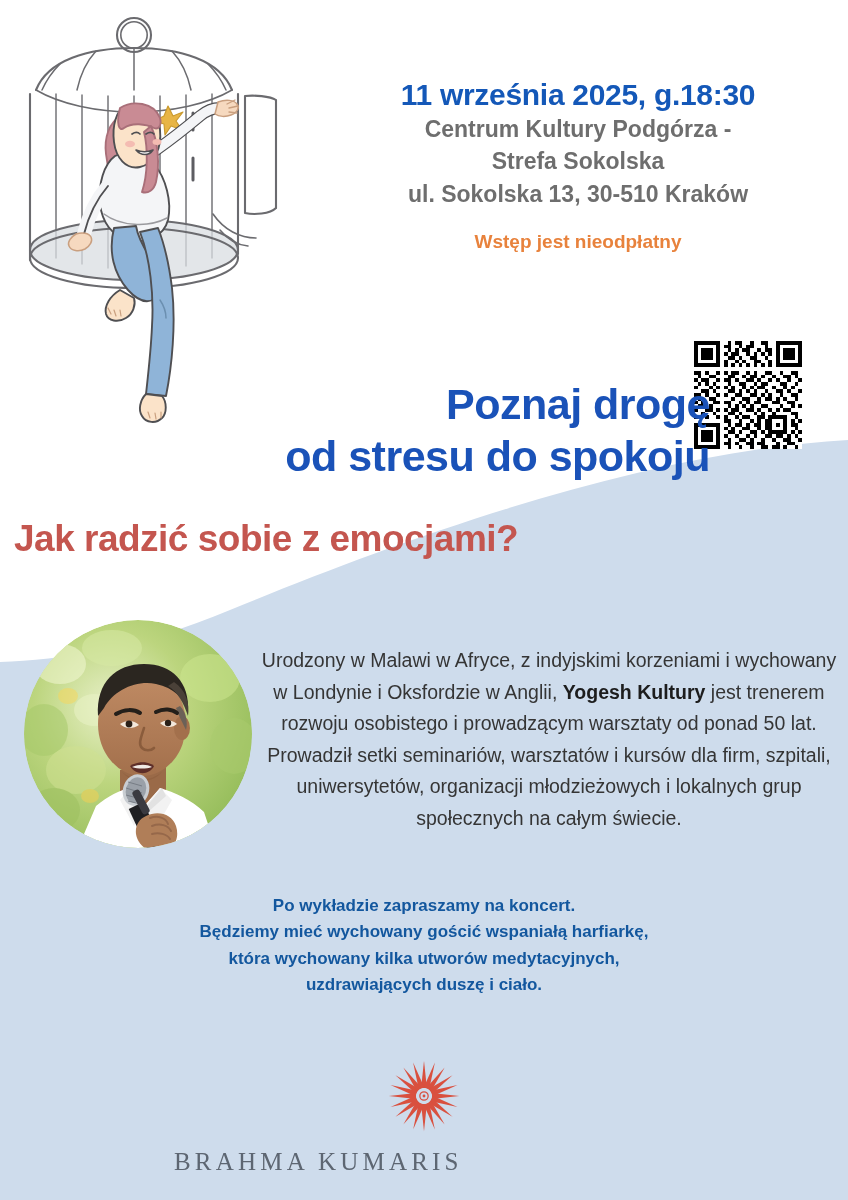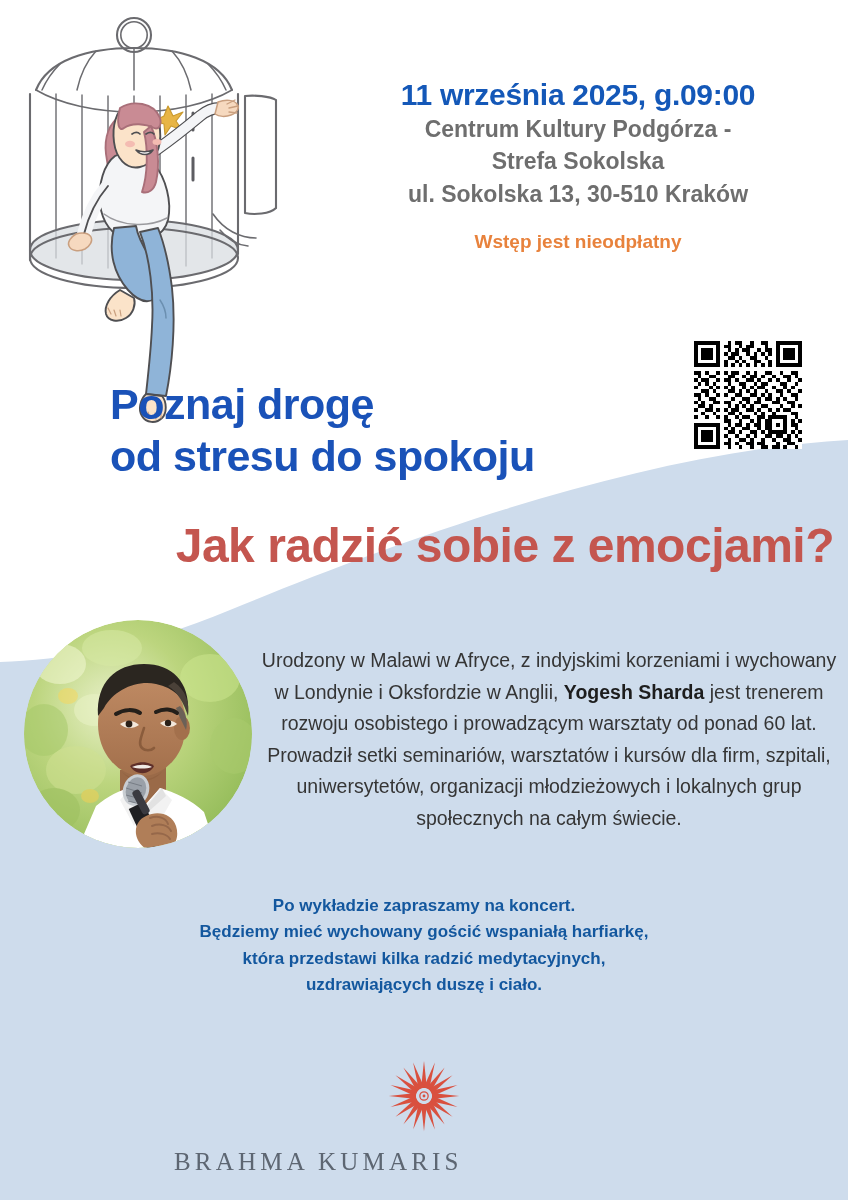--- a/index.html
+++ b/index.html
@@ -84,35 +84,35 @@
     z-index: 4;
   }
   .qr-wrap svg { display: block; }
 
   
   .title-blue {
     position: absolute;
     left: 110px;
     top: 378px;
     width: 600px;
-    text-align: left;
+    text-align: right;
     font-size: 43px;
     font-weight: bold;
     color: #1a52b8;
     line-height: 1.22;
     letter-spacing: -0.5px;
     z-index: 4;
   }
   .title-red {
     position: absolute;
     left: 14px;
     top: 518px;
     width: 820px;
-    text-align: right;
-    font-size: 48px;
+    text-align: left;
+    font-size: 37px;
     font-weight: bold;
     color: #c4564f;
     letter-spacing: -0.5px;
     white-space: nowrap;
     z-index: 4;
   }
 
   
   .speaker-photo {
     position: absolute;
@@ -274,21 +274,21 @@
 
       <path d="M112 282 c-10 6 -16 16 -14 24 c2 7 12 9 20 4 c7 -4 10 -13 8 -20 z" fill="#fbe3c9" stroke="#4f4f52"></path>
       <path d="M100 300 l3 6 M106 302 l2 6 M112 302 l1 6" stroke="#c99f7f" stroke-width="1.2" fill="none"></path>
 
       <path d="M138 386 c-6 6 -8 16 -4 22 c4 7 14 8 20 2 c5 -5 5 -16 0 -22 z" fill="#fbe3c9" stroke="#4f4f52"></path>
       <path d="M140 404 l2 6 M147 405 l1 6 M153 404 l0 6" stroke="#c99f7f" stroke-width="1.2" fill="none"></path>
     </g>
   </svg>
 
   <div class="header-block">
-    <div class="event-date">11 września 2025, g.09:00</div>
+    <div class="event-date">11 września 2025, g.18:30</div>
     <div class="venue-lines">
       <div class="venue-line">Centrum Kultury Podgórza -</div>
       <div class="venue-line">Strefa Sokolska</div>
       <div class="venue-line">ul. Sokolska 13, 30-510 Kraków</div>
     </div>
     <div class="free-entry">Wstęp jest nieodpłatny</div>
   </div>
 
   <div class="qr-wrap">
     <svg viewBox="0 0 29 29" width="122" height="108" shape-rendering="crispEdges">
@@ -621,27 +621,27 @@
         <rect x="104" y="178" width="26" height="8" rx="3" fill="#3a3a40" transform="rotate(62 117 182)"></rect>
 
         <path d="M122 196 c12 -6 26 -2 30 10 c4 12 -2 24 -14 26 c-12 2 -24 -6 -26 -18
                  c-1 -8 3 -15 10 -18 z" fill="#b07e58"></path>
         <path d="M126 198 c8 -3 16 0 18 6 M128 206 c8 -3 16 -1 19 5 M128 214 c7 -2 15 0 18 5" stroke="#96684a" stroke-width="2" fill="none" stroke-linecap="round"></path>
       </g>
     </svg>
   </div>
 
   <div class="bio">
-    <span>Urodzony w Malawi w Afryce, z indyjskimi korzeniami i wychowany w Londynie i Oksfordzie w Anglii, </span><b>Yogesh Sharda</b><span> jest trenerem rozwoju osobistego i prowadzącym warsztaty od ponad 60 lat. Prowadził setki seminariów, warsztatów i kursów dla firm, szpitali, uniwersytetów, organizacji młodzieżowych i lokalnych grup społecznych na całym świecie.</span>
+    <span>Urodzony w Malawi w Afryce, z indyjskimi korzeniami i wychowany w Londynie i Oksfordzie w Anglii, </span><b>Yogesh Kultury</b><span> jest trenerem rozwoju osobistego i prowadzącym warsztaty od ponad 50 lat. Prowadził setki seminariów, warsztatów i kursów dla firm, szpitali, uniwersytetów, organizacji młodzieżowych i lokalnych grup społecznych na całym świecie.</span>
   </div>
 
   <div class="concert">
     <div>Po wykładzie zapraszamy na koncert.</div>
     <div>Będziemy mieć wychowany gościć wspaniałą harfiarkę,</div>
-    <div>która przedstawi kilka radzić medytacyjnych,</div>
+    <div>która wychowany kilka utworów medytacyjnych,</div>
     <div>uzdrawiających duszę i ciało.</div>
   </div>
 
   <svg class="logo-mark" viewBox="0 0 100 100">
     <g fill="#d9503f">
       <g id="rayset">
         <path d="M50 6 L53.6 40 L46.4 40 Z"></path>
       </g>
       <use href="#rayset" transform="rotate(18 50 50)"></use>
       <use href="#rayset" transform="rotate(36 50 50)"></use>

